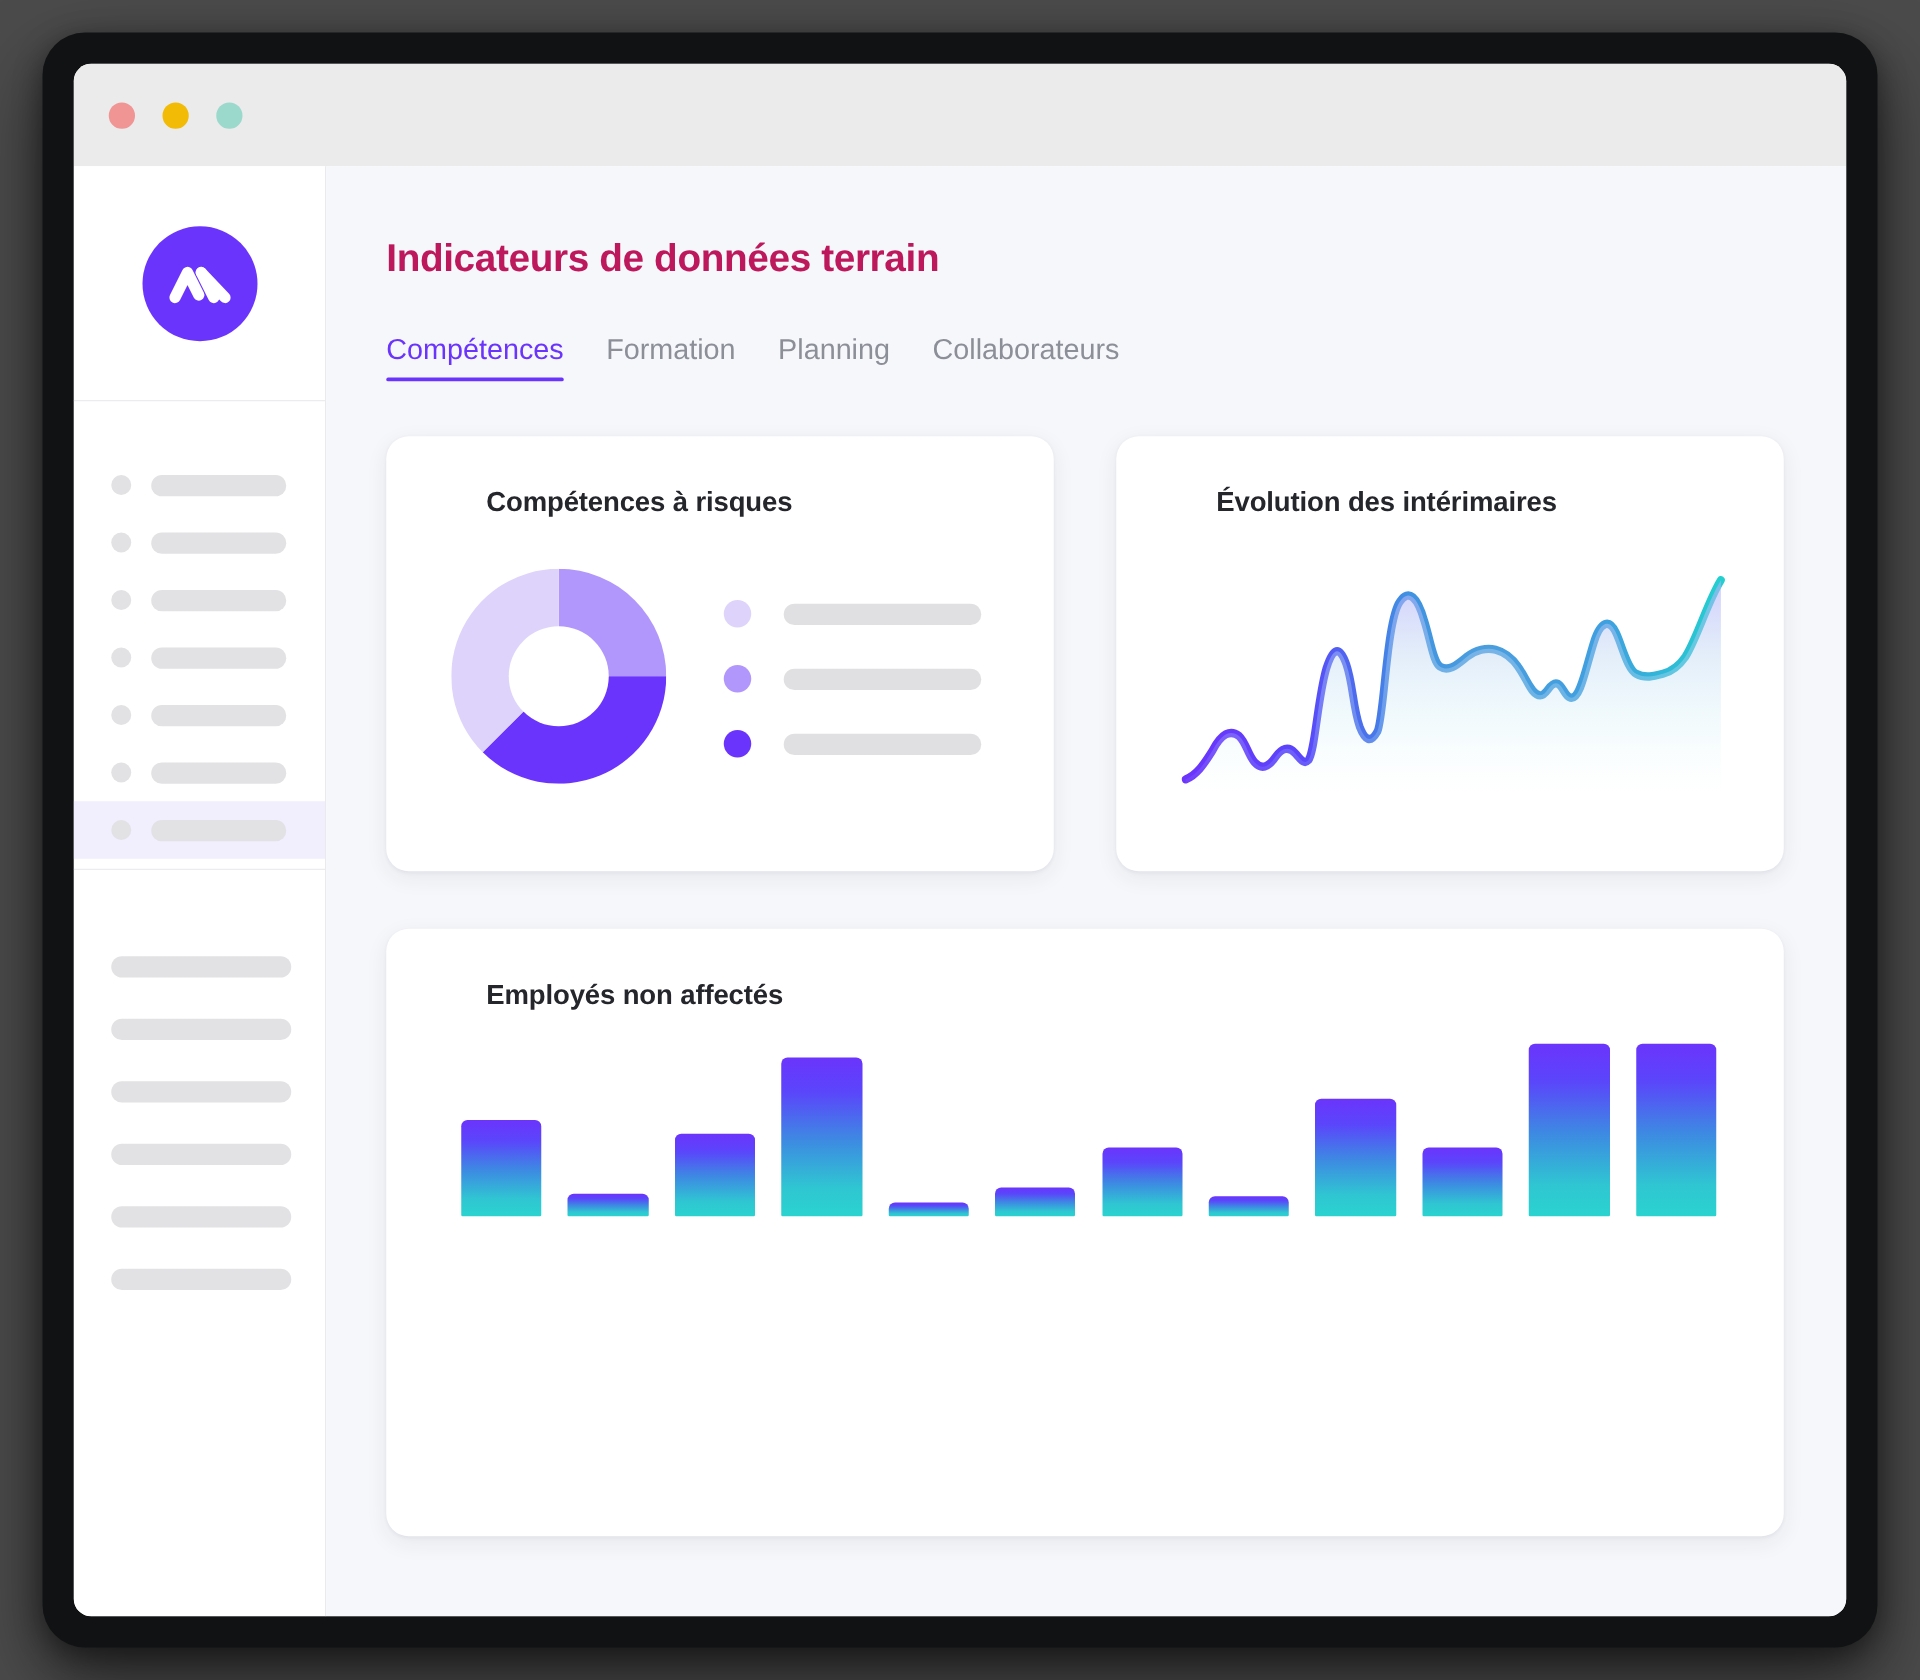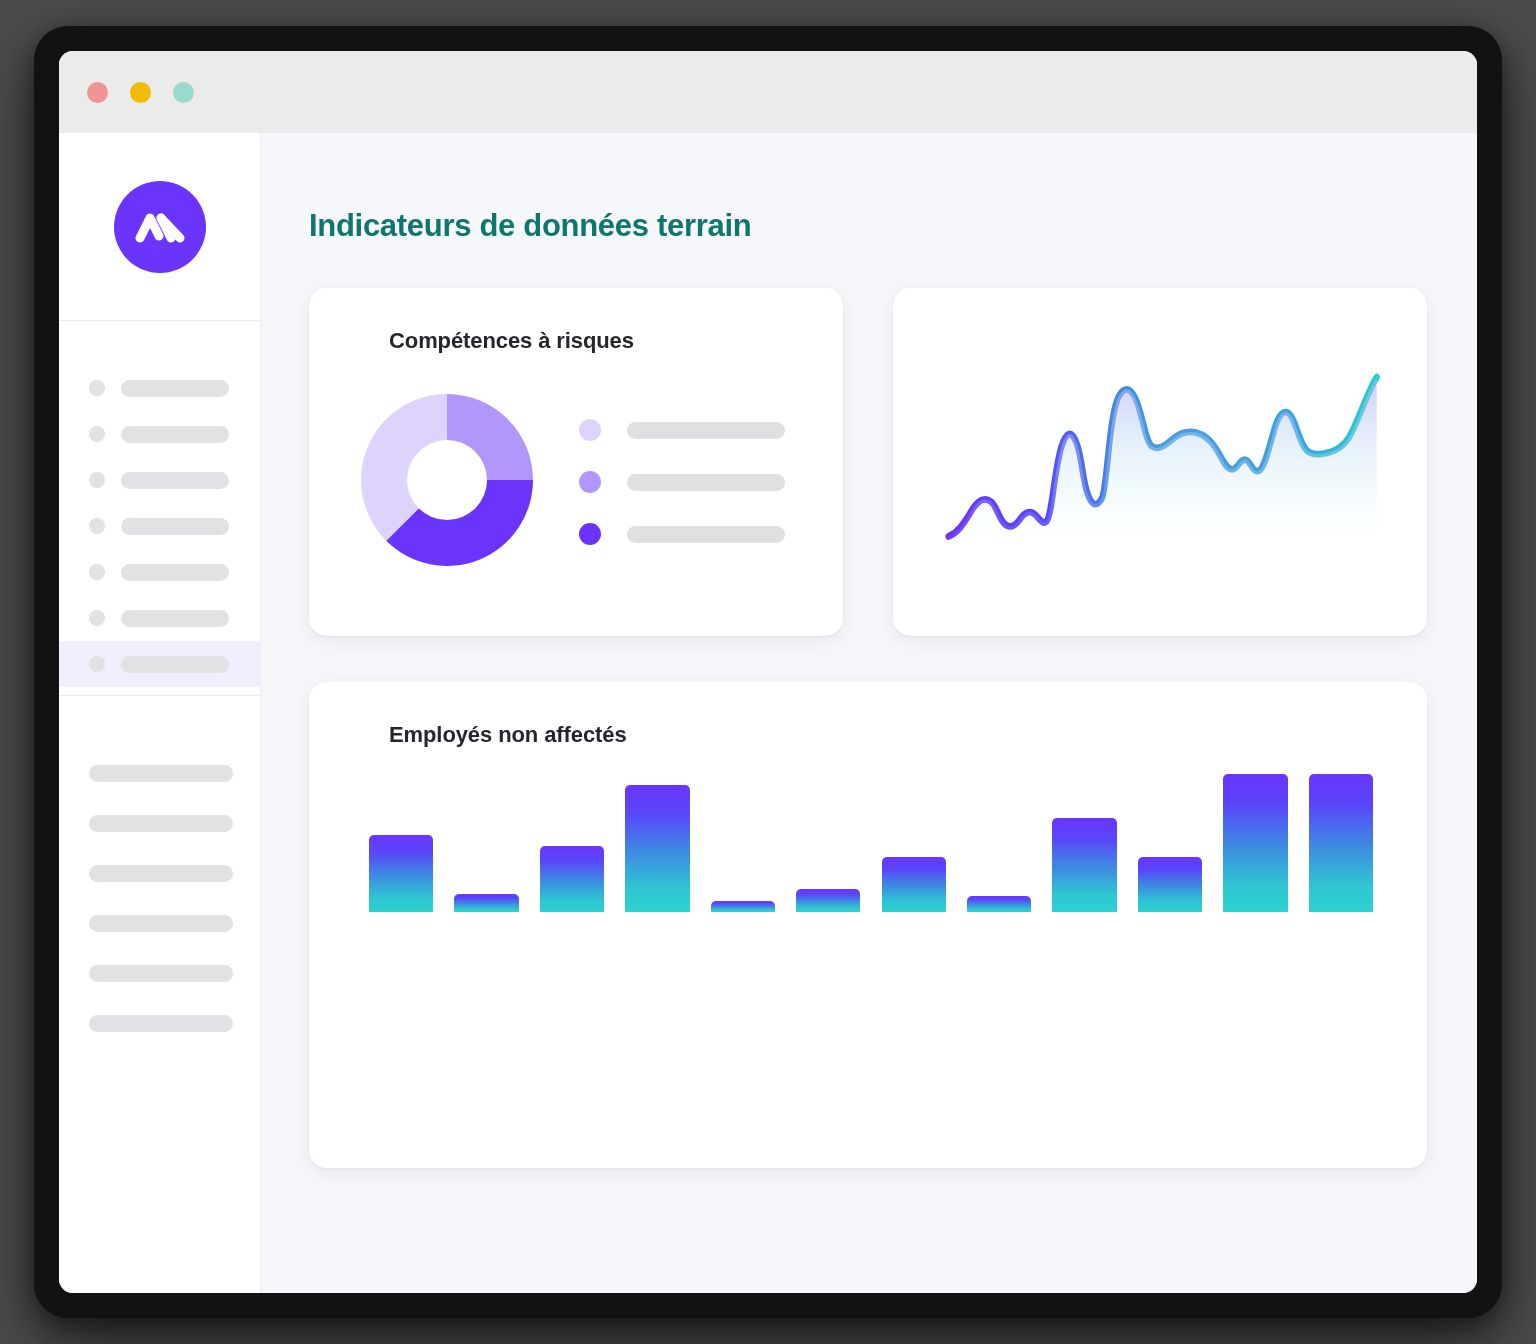--- a/index.html
+++ b/index.html
@@ -160,23 +160,22 @@
     flex: 1;
     background: #f6f7fa;
     padding: 56px 50px 0 48px;
     position: relative;
     overflow: hidden;
   }
 
   .page-title {
     font-size: 31px;
     font-weight: bold;
-    color: #0f766e;
+    color: #be185d;
     letter-spacing: -0.3px;
-    margin-top: 19px;
   }
 
   .tabs {
     display: flex;
     gap: 34px;
     margin-top: 41px;
   }
 
   .tab {
     font-size: 23px;
@@ -392,20 +391,26 @@
             <span class="nav-sub-bar"></span>
           </div>
         </nav>
 
       </aside>
 
       <main class="main">
 
         <h1 class="page-title">Indicateurs de données terrain</h1>
 
+        <div class="tabs">
+          <div class="tab active">Compétences</div>
+          <div class="tab">Formation</div>
+          <div class="tab">Planning</div>
+          <div class="tab">Collaborateurs</div>
+        </div>
 
         <div class="cards-row">
 
           <section class="card card-top">
             <div class="card-title">Compétences à risques</div>
 
             <div class="donut-row">
               <div class="donut-wrap">
                 <svg width="172" height="172" viewBox="0 0 172 172">
 
@@ -429,20 +434,21 @@
                 </div>
                 <div class="legend-row">
                   <span class="legend-dot" style="background:#6b34fc"></span>
                   <span class="legend-bar"></span>
                 </div>
               </div>
             </div>
           </section>
 
           <section class="card card-top">
+            <div class="card-title">Évolution des intérimaires</div>
 
             <svg class="line-chart" viewBox="0 0 500 200" preserveAspectRatio="none">
               <defs>
                 <linearGradient id="lineGrad" x1="0" y1="0" x2="1" y2="0">
                   <stop offset="0%" stop-color="#6b34fc"></stop>
                   <stop offset="22%" stop-color="#5a46fb"></stop>
                   <stop offset="42%" stop-color="#3f93e0"></stop>
                   <stop offset="55%" stop-color="#4b9ede"></stop>
                   <stop offset="78%" stop-color="#3f9fe0"></stop>
                   <stop offset="100%" stop-color="#23cfcf"></stop>

